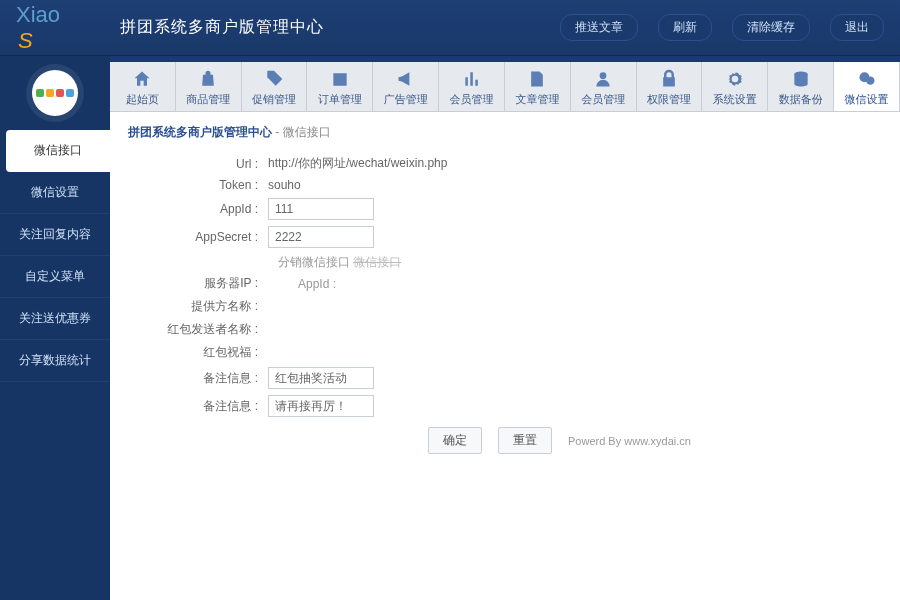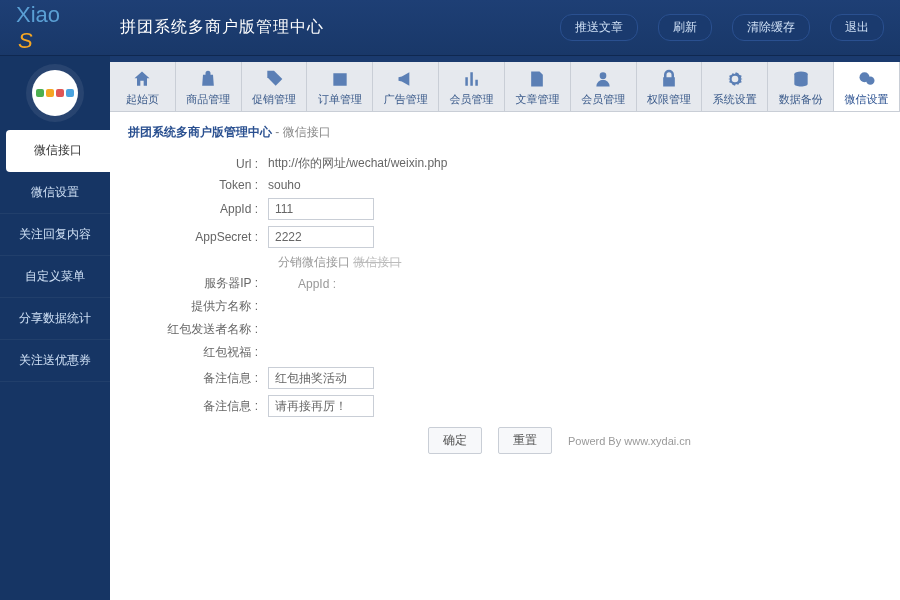--- a/index.html
+++ b/index.html
@@ -67,22 +67,22 @@
     <div class="orb">
       <span style="background:#4caf50"></span>
         <span style="background:#f5a623"></span>
         <span style="background:#e05555"></span>
         <span style="background:#4aa3df"></span>
     </div>
     <div class="side-item active">微信接口</div>
     <div class="side-item">微信设置</div>
     <div class="side-item">关注回复内容</div>
     <div class="side-item">自定义菜单</div>
+    <div class="side-item">关注送优惠券</div>
     <div class="side-item">分享数据统计</div>
-    <div class="side-item">关注送优惠券</div>
   </div>
 
   <div class="content">
     <div class="tabs">
       <div class="tab"><div class="icon">
             <svg viewBox="0 0 24 24">
               <path d="M12 3l9 8h-3v9h-4v-6H10v6H6v-9H3z"></path>
             </svg>
           </div><span>起始页</span></div>
       <div class="tab"><div class="icon">

